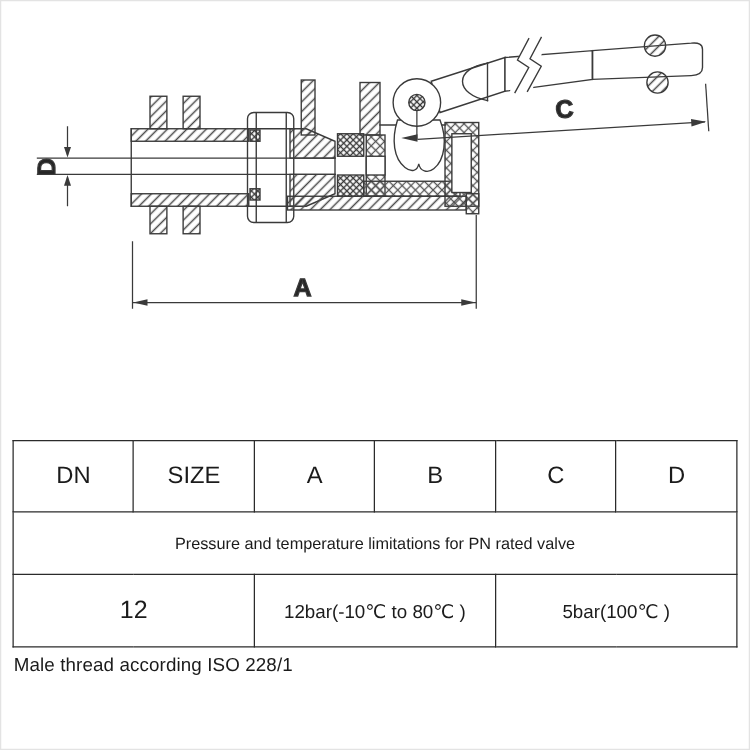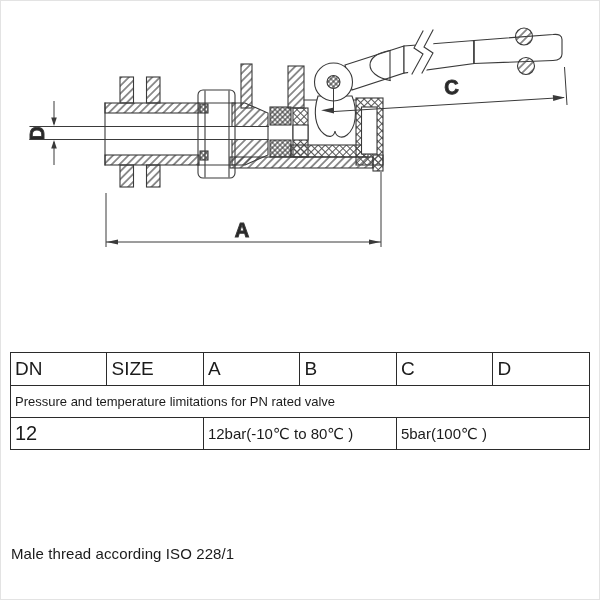--- a/index.html
+++ b/index.html
@@ -8,33 +8,33 @@
     font-family:"Liberation Sans","DejaVu Sans",sans-serif;
     box-shadow:inset 0 0 0 1px #e3e3e3;
     overflow:hidden;
   }
   .drawing{position:absolute;left:0;top:0;}
   .spec-table{
     position:absolute;left:10px;top:352px;width:580px;
     border-collapse:collapse;table-layout:fixed;color:#1b1b1b;
   }
   .spec-table td{
-    border:1.8px solid #2b2b2b;text-align:left;vertical-align:middle;
-    padding:4px;white-space:nowrap;overflow:hidden;
+    border:1.8px solid #2b2b2b;text-align:center;vertical-align:middle;
+    padding:17px;white-space:nowrap;overflow:hidden;
   }
   tr.r-head{height:33px;font-size:19px;}
   tr.r-data{height:29px;font-size:18px;}
   tr.r-caption{height:32px;font-size:13px;}
   tr.r-spechead{height:33px;}
   td.pn-cell{font-size:17px;}
   td.small-head{font-size:12.5px;}
   tr.r-specval{height:32px;font-size:15px;}
   td.pn-val{font-size:20px;}
   .footer-note{
-    position:absolute;left:11px;top:545px;font-size:15px;color:#1b1b1b;
+    position:absolute;left:11px;top:524px;font-size:15px;color:#1b1b1b;
     letter-spacing:0.1px;
   }
   text.dim-label{font-family:"Liberation Sans","DejaVu Sans",sans-serif;font-weight:bold;font-size:20px;fill:#262626;}
 </style>
 </head>
 <body>
 
 <div class="stage">
 
   <svg class="drawing" width="600" height="350" viewBox="0 0 600 350" xmlns="http://www.w3.org/2000/svg">

